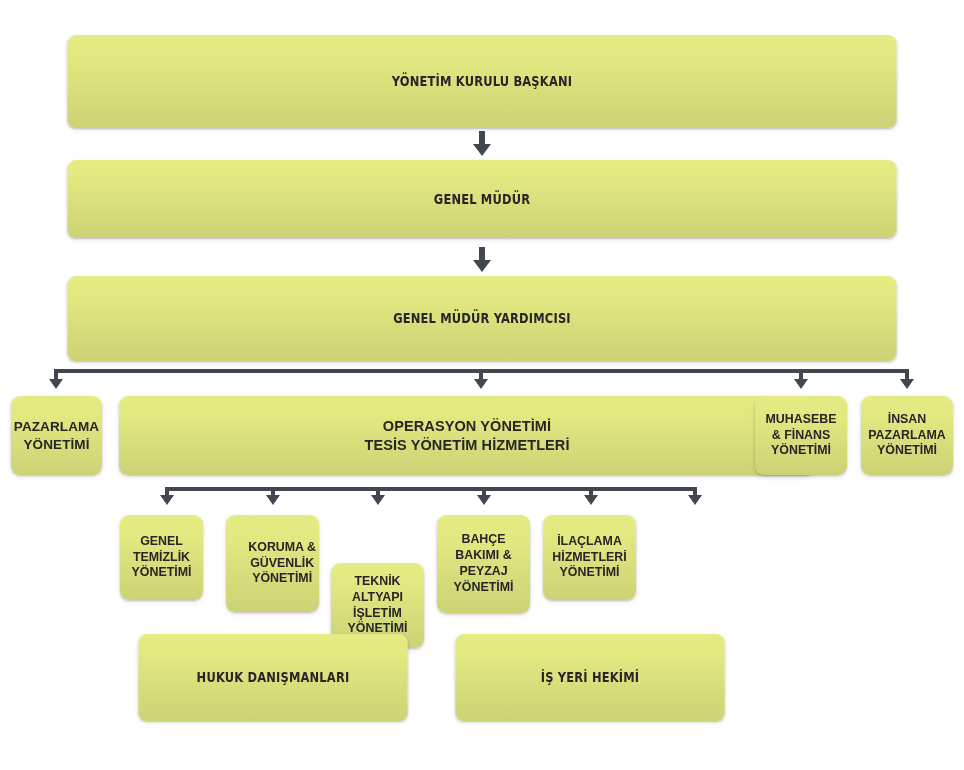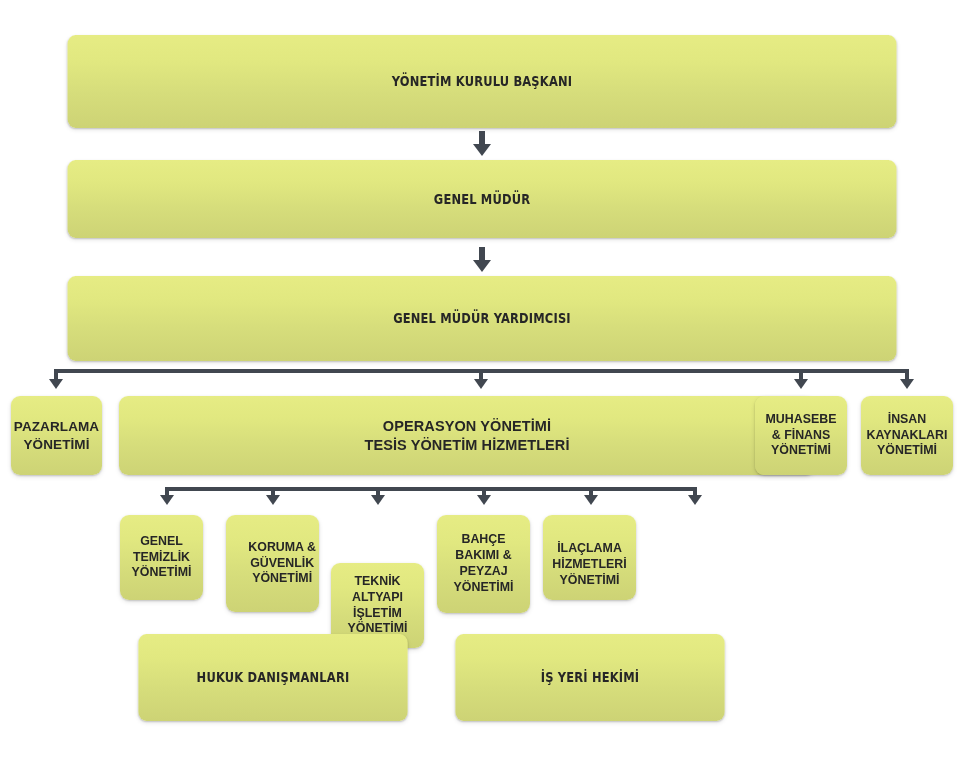--- a/index.html
+++ b/index.html
@@ -60,21 +60,21 @@
   }
   .node.small .node-label {
     display: block;
     white-space: pre-line;
     line-height: 1.30;
   }
 
   .node.mini {
     font-size: 12.4px;
     font-weight: 700;
-    padding: 11px 3px;
+    padding: 3px 3px;
   }
   .node.mini .node-label {
     display: block;
     white-space: pre-line;
     line-height: 1.28;
   }
 
   
   .conn-line {
     position: absolute;
@@ -169,21 +169,21 @@
   </div>
 
   <div class="node mini" style="left:755px; top:396px; width:92px; height:79px;">
     <span class="node-label">MUHASEBE
 &amp; FİNANS
 YÖNETİMİ</span>
   </div>
 
   <div class="node mini" style="left:861px; top:396px; width:92px; height:79px;">
     <span class="node-label">İNSAN
-KAYNAKLARI
+PAZARLAMA
 YÖNETİMİ</span>
   </div>
 
   <div class="conn-line h" style="left:165px; top:487px; width:530px;"></div>
 
   <div class="conn-line v" style="left:165px; top:487px; height:10px;"></div>
   <div class="arrow-down" style="left:160px; top:495px;"></div>
 
   <div class="conn-line v" style="left:271px; top:487px; height:10px;"></div>
   <div class="arrow-down" style="left:266px; top:495px;"></div>
@@ -219,21 +219,21 @@
 YÖNETİMİ</span>
   </div>
 
   <div class="node mini" style="left:437px; top:515px; width:93px; height:98px;">
     <span class="node-label">BAHÇE
 BAKIMI &amp;
 PEYZAJ
 YÖNETİMİ</span>
   </div>
 
-  <div class="node mini" style="left:543px; top:515px; width:93px; height:85px;align-items:flex-end;">
+  <div class="node mini" style="left:543px; top:515px; width:93px; height:85px;">
     <span class="node-label">İLAÇLAMA
 HİZMETLERİ
 YÖNETİMİ</span>
   </div>
 
 
   <div class="node wide" style="left:120px; top:634px; width:306px; height:87px;">
     <span class="node-label">HUKUK DANIŞMANLARI</span>
   </div>
 

